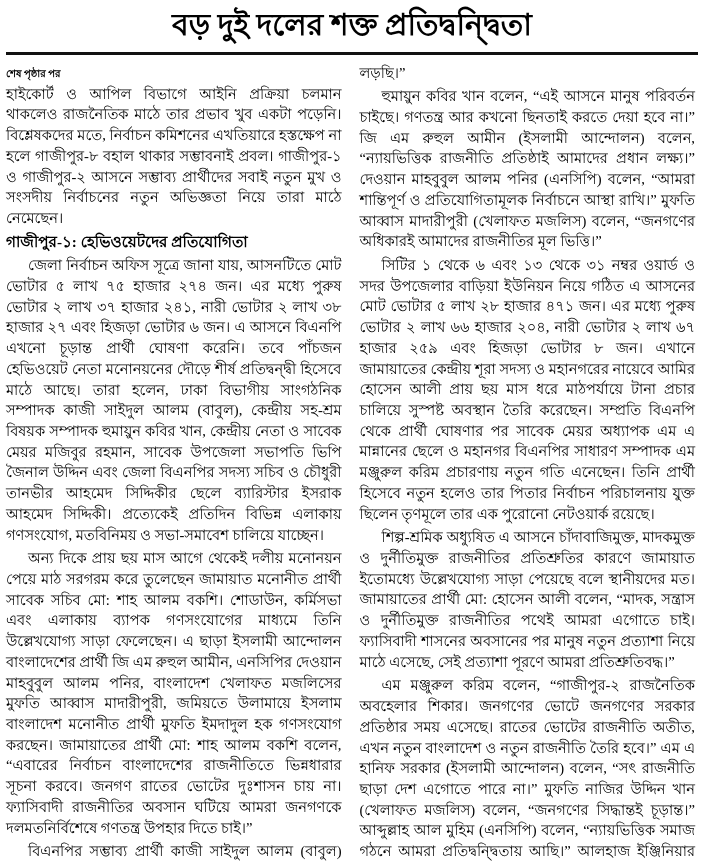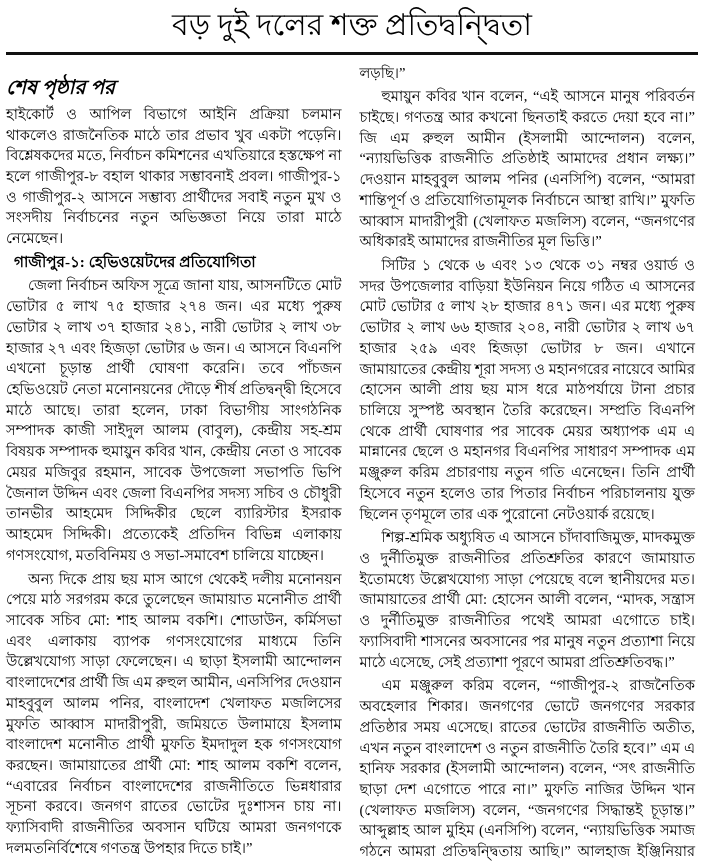--- a/index.html
+++ b/index.html
@@ -13,55 +13,54 @@
     width: 704px;
     min-height: 861px;
     padding: 4px 6px 12px 6px;
     box-sizing: border-box;
     background: #ffffff;
   }
   .headline {
     text-align: center;
     font-size: 30px;
     line-height: 1.25;
-    font-weight: 400;
+    font-weight: 700;
     margin: 2px 0 8px 0;
   }
   .headline-rule {
     height: 3px;
     background: #111111;
     margin: 0 0 8px 0;
   }
   .columns {
     display: flex;
     gap: 15px;
     align-items: flex-start;
   }
   .col {
     flex: 1 1 0;
     font-size: 14.6px;
     line-height: 1.42;
     text-align: justify;
   }
   .lead-label {
     font-weight: 700;
-    font-size: 20px;
-    margin: 10px 0 3px 0;
-    font-style: italic;
+    font-size: 10px;
+    margin: 4px 0 3px 0;
   }
   .para {
     margin: 0 3px 3px 0;
   }
   .para.indent {
     text-indent: 22px;
   }
   .subhead {
     font-size: 15.2px;
     font-weight: 700;
-    margin: 3px 0 3px 8px;
+    margin: 3px 0 3px 0;
     line-height: 1.35;
   }
 </style>
 </head>
 <body>
 
 <div class="page">
 
   <h1 class="headline">বড় দুই দলের শক্ত প্রতিদ্বন্দ্বিতা</h1>
 

